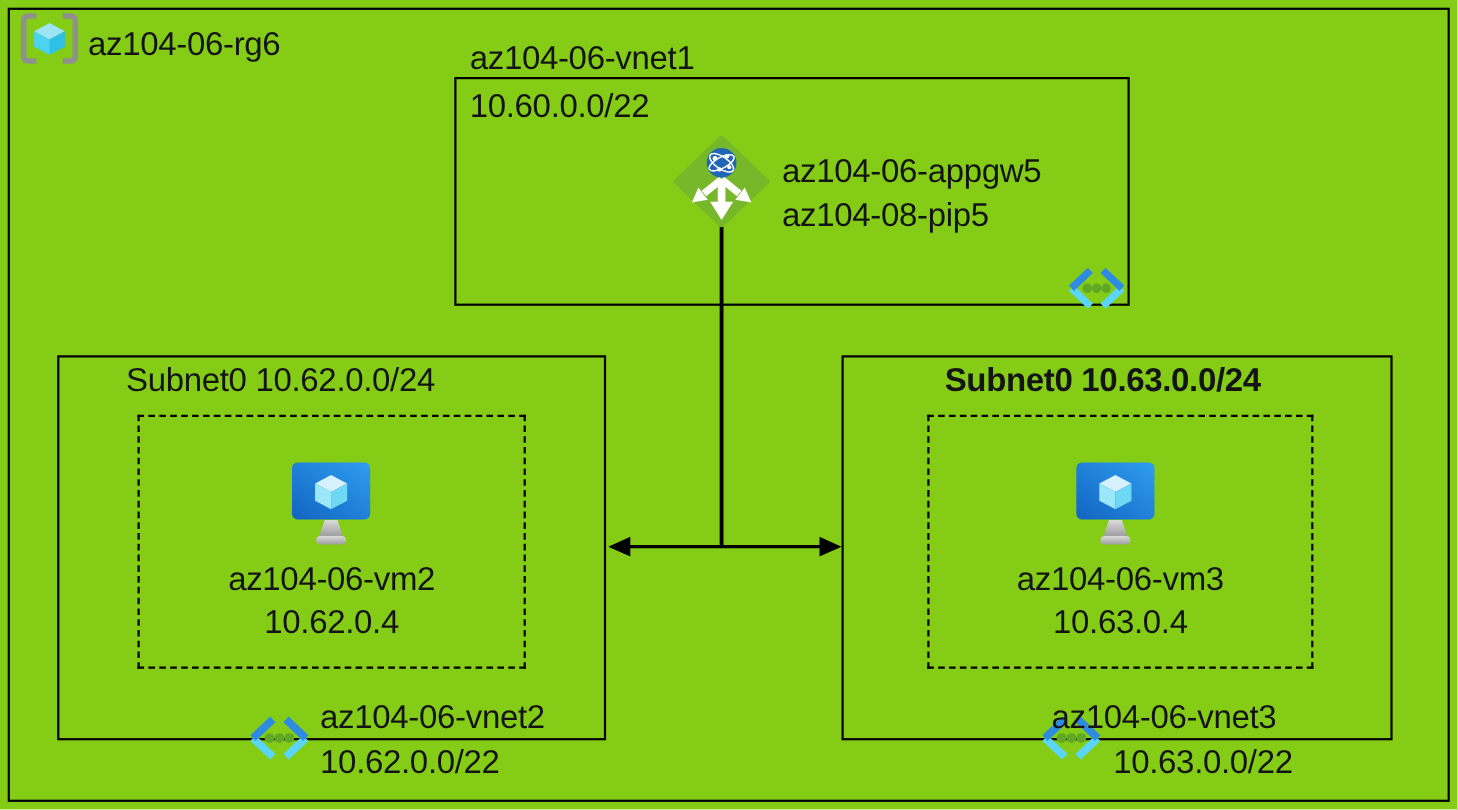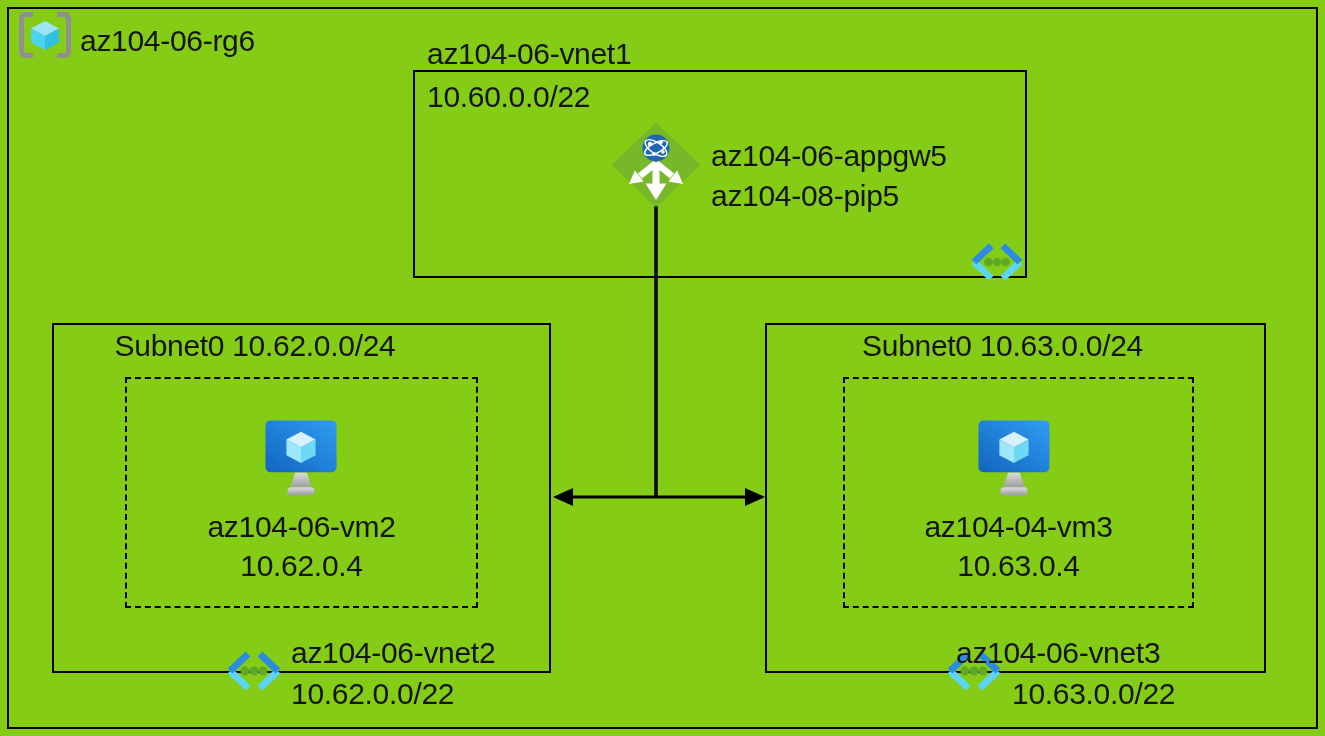--- a/index.html
+++ b/index.html
@@ -101,32 +101,32 @@
     <line x1="53" y1="22" x2="35" y2="39" stroke="#5bd6f8" stroke-width="7"></line>
     <line x1="35" y1="5" x2="53" y2="22" stroke="#2d8ce2" stroke-width="7"></line>
     <circle cx="20" cy="22" r="4.5" fill="#5fa826"></circle>
     <circle cx="29" cy="22" r="4.5" fill="#5fa826"></circle>
     <circle cx="38" cy="22" r="4.5" fill="#5fa826"></circle>
   </svg>
   <div class="txt" style="left:291px; top:636px;">az104-06-vnet2</div>
   <div class="txt" style="left:291px; top:677px;">10.62.0.0/22</div>
 
   <div class="box" style="left:765px; top:323px; width:501px; height:350px;"></div>
-  <div class="txt ctr" style="left:765px; top:329px; width:475px;">Subnet0 10.63.0.0/24</div>
+  <div class="txt ctr" style="left:765px; top:329px; width:475px;font-weight:bold;">Subnet0 10.63.0.0/24</div>
   <div class="dashedbox" style="left:843px; top:377px; width:351px; height:231px;"></div>
 
   <svg class="icon" style="left:977px; top:419px;" width="74" height="82" viewBox="0 0 76 84">
     <rect x="1.5" y="1.5" width="73" height="53" rx="5" fill="url(#vmg)"></rect>
     <polygon points="38,13 53,21 38,29 23,21" fill="#d6f1fb"></polygon>
     <polygon points="23,21 38,29 38,45 23,37" fill="#9ce8fa"></polygon>
     <polygon points="53,21 38,29 38,45 53,37" fill="#6fd8f4"></polygon>
     <polygon points="32,55 44,55 49,70 27,70" fill="url(#stg)"></polygon>
     <rect x="24" y="70" width="28" height="8" rx="4" fill="url(#stg)"></rect>
   </svg>
-  <div class="txt ctr" style="left:843px; top:510px; width:351px;">az104-04-vm3</div>
+  <div class="txt ctr" style="left:843px; top:510px; width:351px;">az104-06-vm3</div>
   <div class="txt ctr" style="left:843px; top:549px; width:351px;">10.63.0.4</div>
 
   <svg class="icon" style="left:945px; top:649px;" width="58" height="46" viewBox="0 0 58 46">
     <line x1="5" y1="22" x2="23" y2="39" stroke="#5bd6f8" stroke-width="7"></line>
     <line x1="23" y1="5" x2="5" y2="22" stroke="#2d8ce2" stroke-width="7"></line>
     <line x1="53" y1="22" x2="35" y2="39" stroke="#5bd6f8" stroke-width="7"></line>
     <line x1="35" y1="5" x2="53" y2="22" stroke="#2d8ce2" stroke-width="7"></line>
     <circle cx="20" cy="22" r="4.5" fill="#5fa826"></circle>
     <circle cx="29" cy="22" r="4.5" fill="#5fa826"></circle>
     <circle cx="38" cy="22" r="4.5" fill="#5fa826"></circle>

